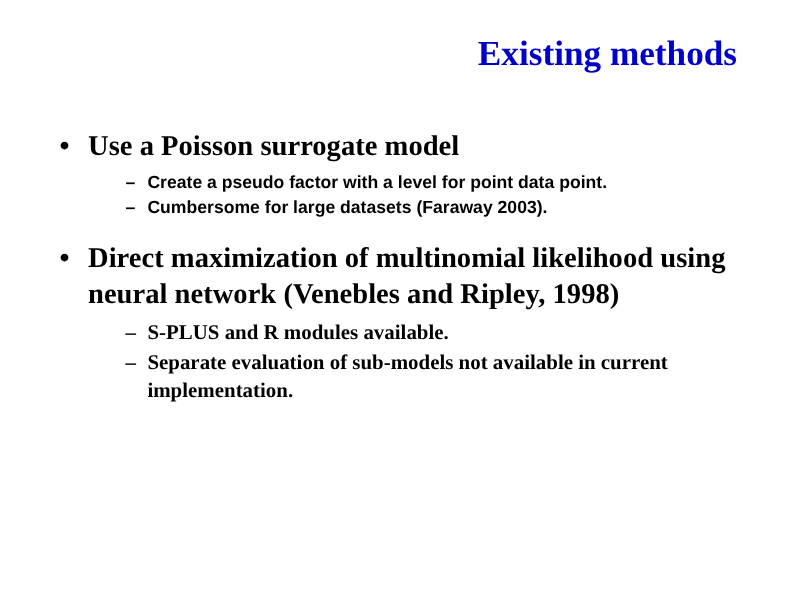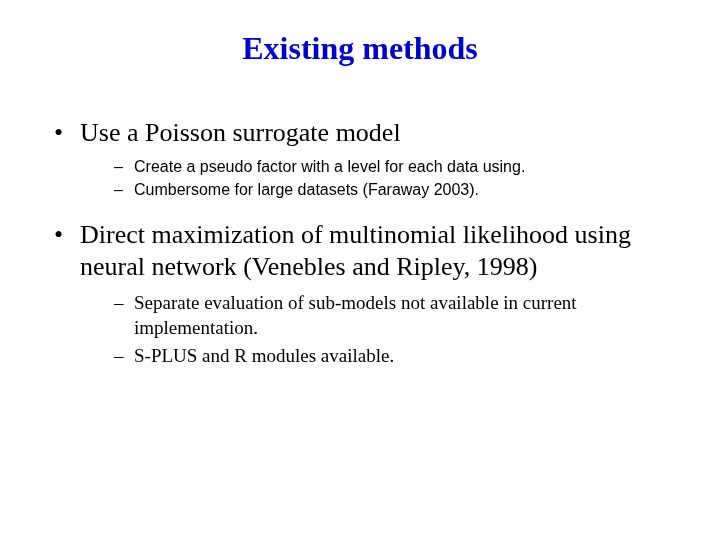--- a/index.html
+++ b/index.html
@@ -13,27 +13,28 @@
     }
     .slide {
       width: 100%;
       height: 100%;
       padding: 28px 50px 40px 50px;
     }
     .title {
       color: #0000cc;
       font-size: 32px;
       font-weight: bold;
-      text-align: center;
+      text-align: right;
       margin-bottom: 50px;
       margin-top: 2px;
     }
     ul.main {
       list-style: none;
       padding-left: 0;
+      font-weight: bold;
     }
     ul.main > li {
       position: relative;
       padding-left: 30px;
       color: #000000;
       font-size: 26px;
       line-height: 1.25;
       margin-bottom: 4px;
     }
     ul.main > li::before {
@@ -73,25 +74,25 @@
   </style>
 </head>
 <body>
 
 <div class="slide">
   <h1 class="title">Existing methods</h1>
   <ul class="main">
     <li>
       <span>Use a Poisson surrogate model</span>
       <ul class="sub sub-sans">
-        <li>Create a pseudo factor with a level for each data using.</li>
+        <li>Create a pseudo factor with a level for point data point.</li>
         <li>Cumbersome for large datasets (Faraway 2003).</li>
       </ul>
     </li>
     <li>
       <span>Direct maximization of multinomial likelihood using neural network (Venebles and Ripley, 1998)</span>
       <ul class="sub sub-serif">
+        <li>S-PLUS and R modules available.</li>
         <li>Separate evaluation of sub-models not available in current implementation.</li>
-        <li>S-PLUS and R modules available.</li>
       </ul>
     </li>
   </ul>
 </div>
 
 </body></html>

